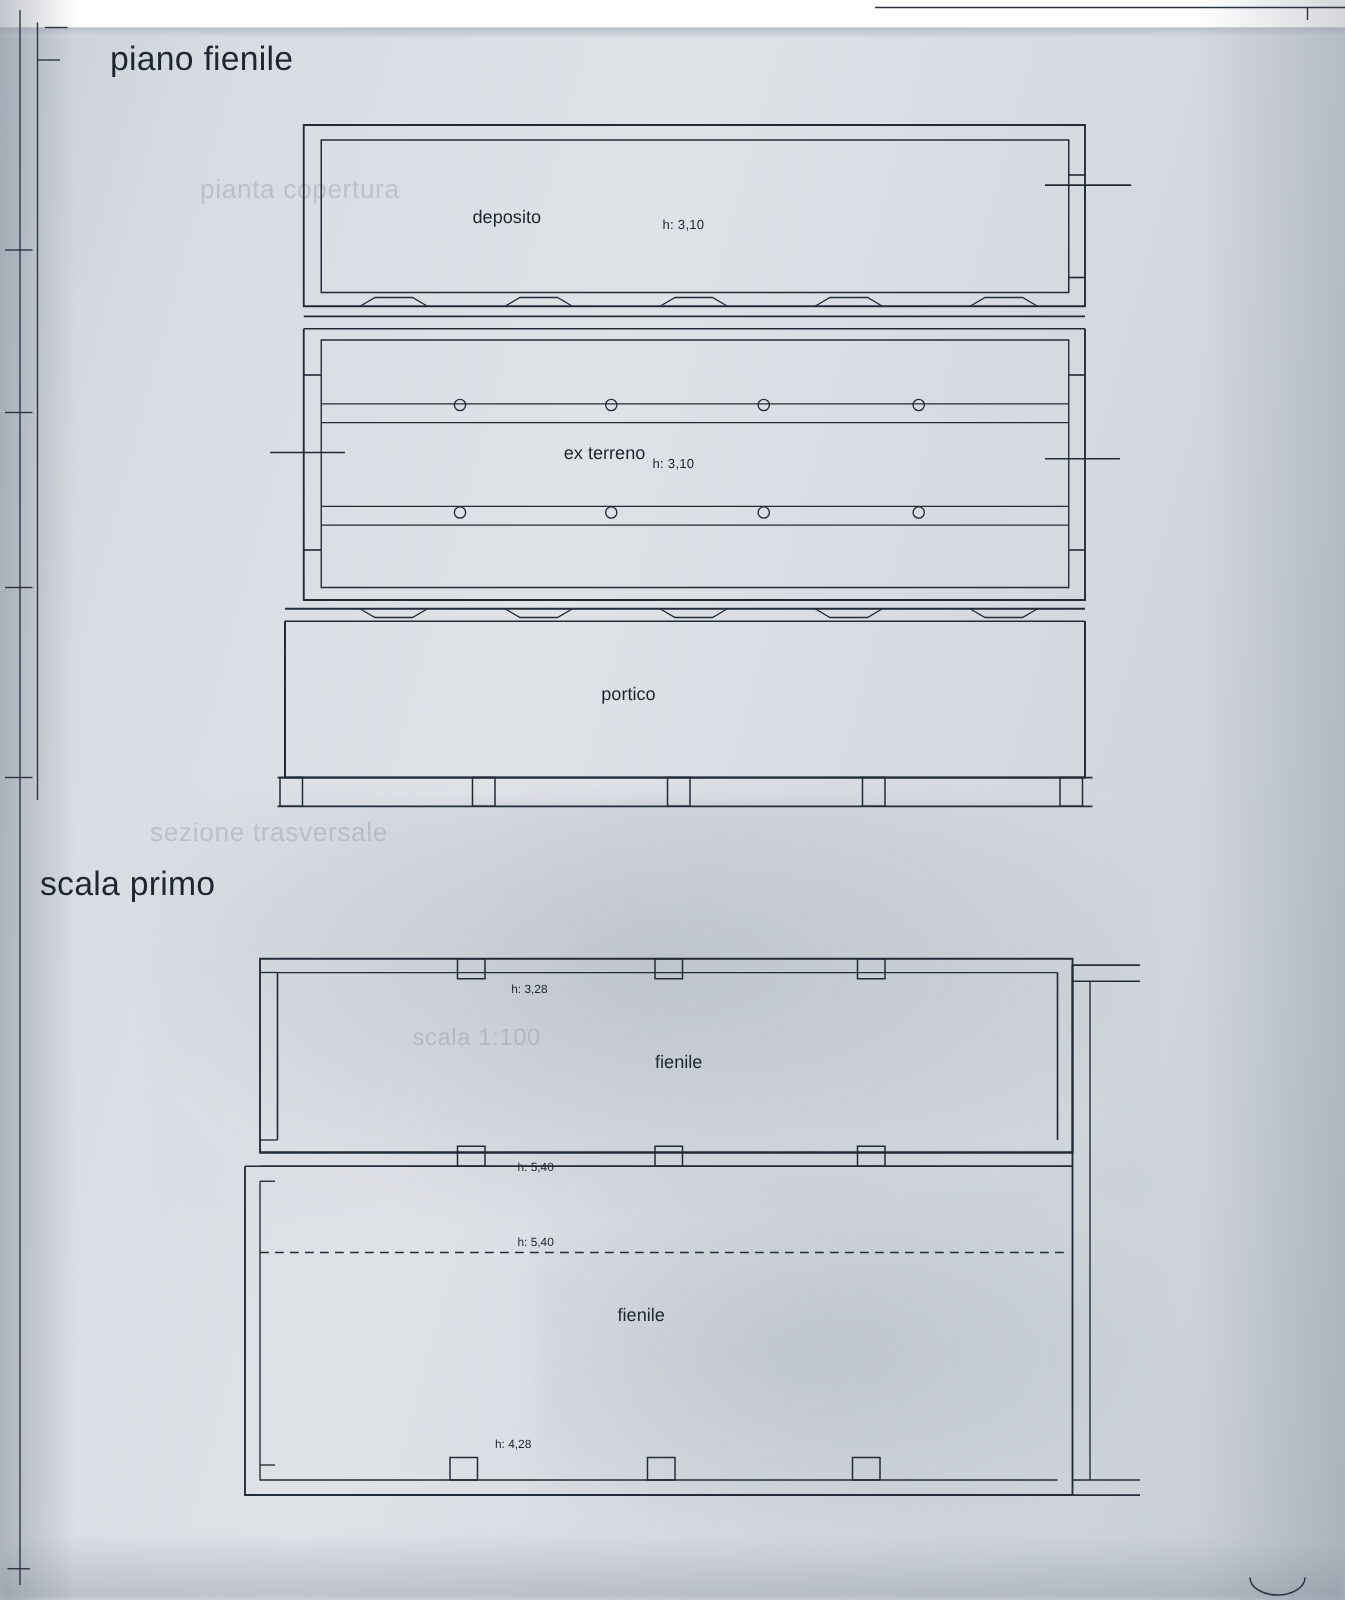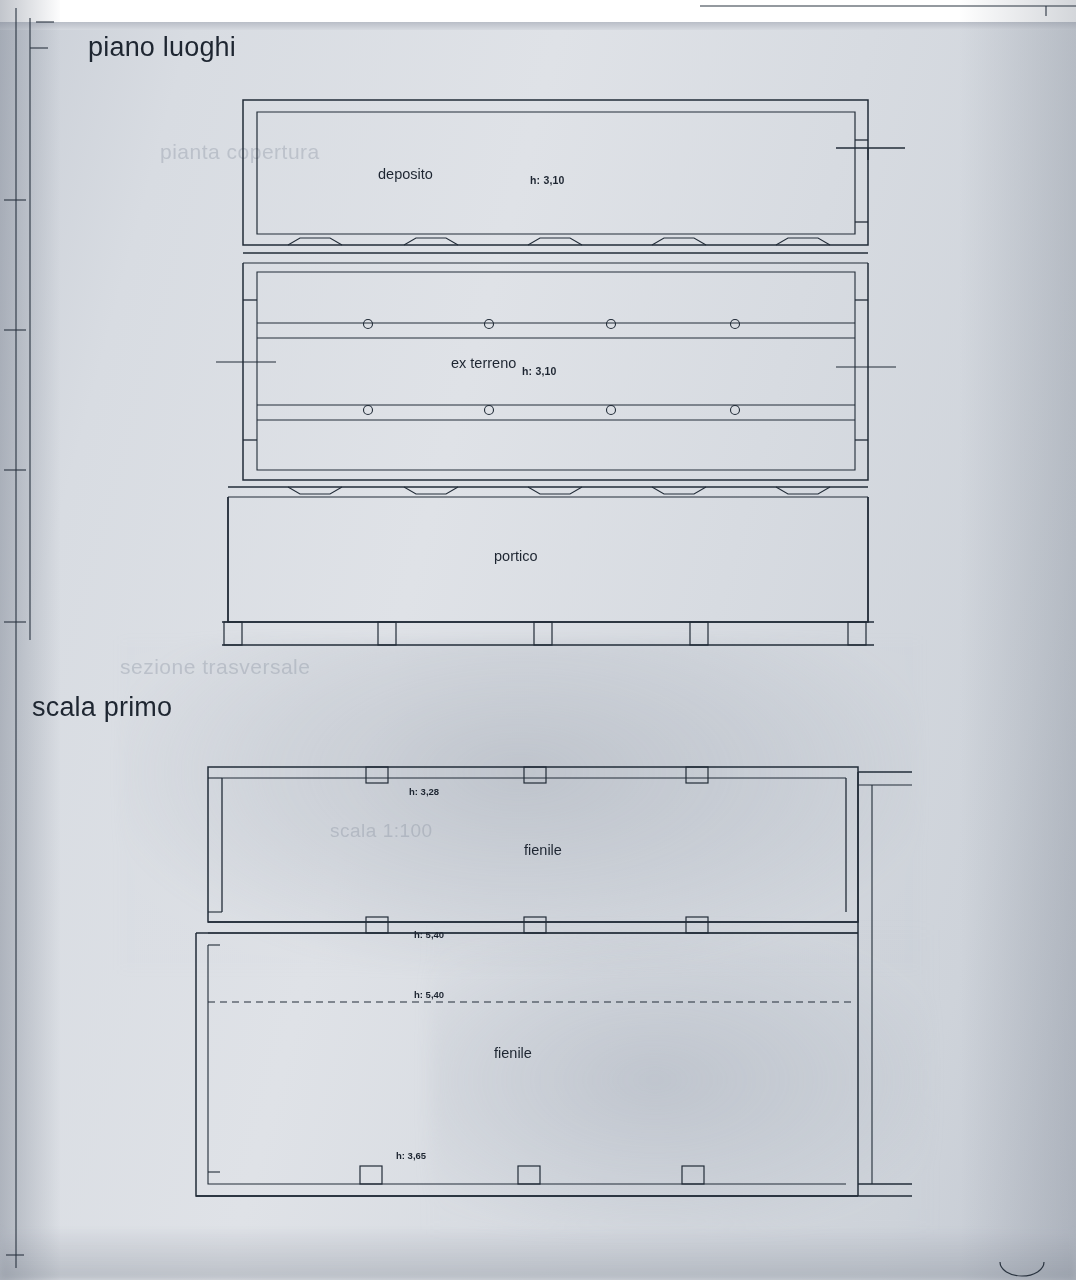--- a/index.html
+++ b/index.html
@@ -86,42 +86,42 @@
     width: 1076px;
     height: 1280px;
     overflow: visible;
   }
   .lbl {
     position: absolute;
     white-space: nowrap;
     color: #1d2531;
   }
   .lbl.room { font-size: 14.5px; }
-  .lbl.h { font-size: 10.5px; font-weight: 700; letter-spacing: 0.2px; }
-  .lbl.h-sm { font-size: 9.5px; font-weight: 700; padding-left: 40px; }
+  .lbl.h { font-size: 10.5px; font-weight: 400; letter-spacing: 0.2px; }
+  .lbl.h-sm { font-size: 9.5px; font-weight: 400; padding-left: 40px; }
 </style>
 </head>
 <body>
 
 <div id="sheet">
 
   <div class="paper-base"></div>
   <div class="shade s1"></div>
   <div class="shade s2"></div>
   <div class="shade s6"></div>
   <div class="shade s7"></div>
   <div class="shade s3"></div>
   <div class="shade s4"></div>
   <div class="shade s5"></div>
 
   <div class="ghost" style="left:160px; top:140px;">pianta copertura</div>
   <div class="ghost" style="left:120px; top:655px;">sezione trasversale</div>
   <div class="ghost" style="left:330px; top:820px; font-size:19px;">scala 1:100</div>
 
-  <div class="sheet-title" style="left:88px; top:32px;">piano luoghi</div>
+  <div class="sheet-title" style="left:88px; top:32px;">piano fienile</div>
   <div class="sheet-title" style="left:32px; top:692px;">scala primo</div>
 
   <svg class="plan" viewBox="0 0 1076 1280">
     <g stroke="#222c38" fill="none" stroke-width="1.3" shape-rendering="geometricPrecision">
 
       <g stroke="#2a3440" stroke-width="1.1">
         <path d="M16 8 L16 1268"></path>
         <path d="M30 18 L30 640"></path>
         <path d="M36 22 L54 22"></path>
         <path d="M30 48 L48 48"></path>
@@ -255,24 +255,24 @@
       <path d="M1000 1262 a 22 14 0 0 0 44 0" stroke="#2a3440" stroke-width="1.2"></path>
     </g>
   </svg>
 
   <div class="lbl room" style="left:378px; top:166px;">deposito</div>
   <div class="lbl h" style="left:530px; top:174px;">h: 3,10</div>
 
   <div class="lbl room" style="left:451px; top:355px;">ex terreno</div>
   <div class="lbl h" style="left:522px; top:365px;">h: 3,10</div>
 
-  <div class="lbl room" style="left:494px; top:548px;">portico</div>
+  <div class="lbl room" style="left:481px; top:548px;">portico</div>
 
   <div class="lbl h-sm" style="left:369px; top:786px;">h: 3,28</div>
   <div class="lbl room" style="left:524px; top:842px;">fienile</div>
 
   <div class="lbl h-sm" style="left:374px; top:929px;">h: 5,40</div>
   <div class="lbl h-sm" style="left:374px; top:989px;">h: 5,40</div>
 
   <div class="lbl room" style="left:494px; top:1045px;">fienile</div>
-  <div class="lbl h-sm" style="left:356px; top:1150px;">h: 3,65</div>
+  <div class="lbl h-sm" style="left:356px; top:1150px;">h: 4,28</div>
 
 </div>
 
 </body></html>

